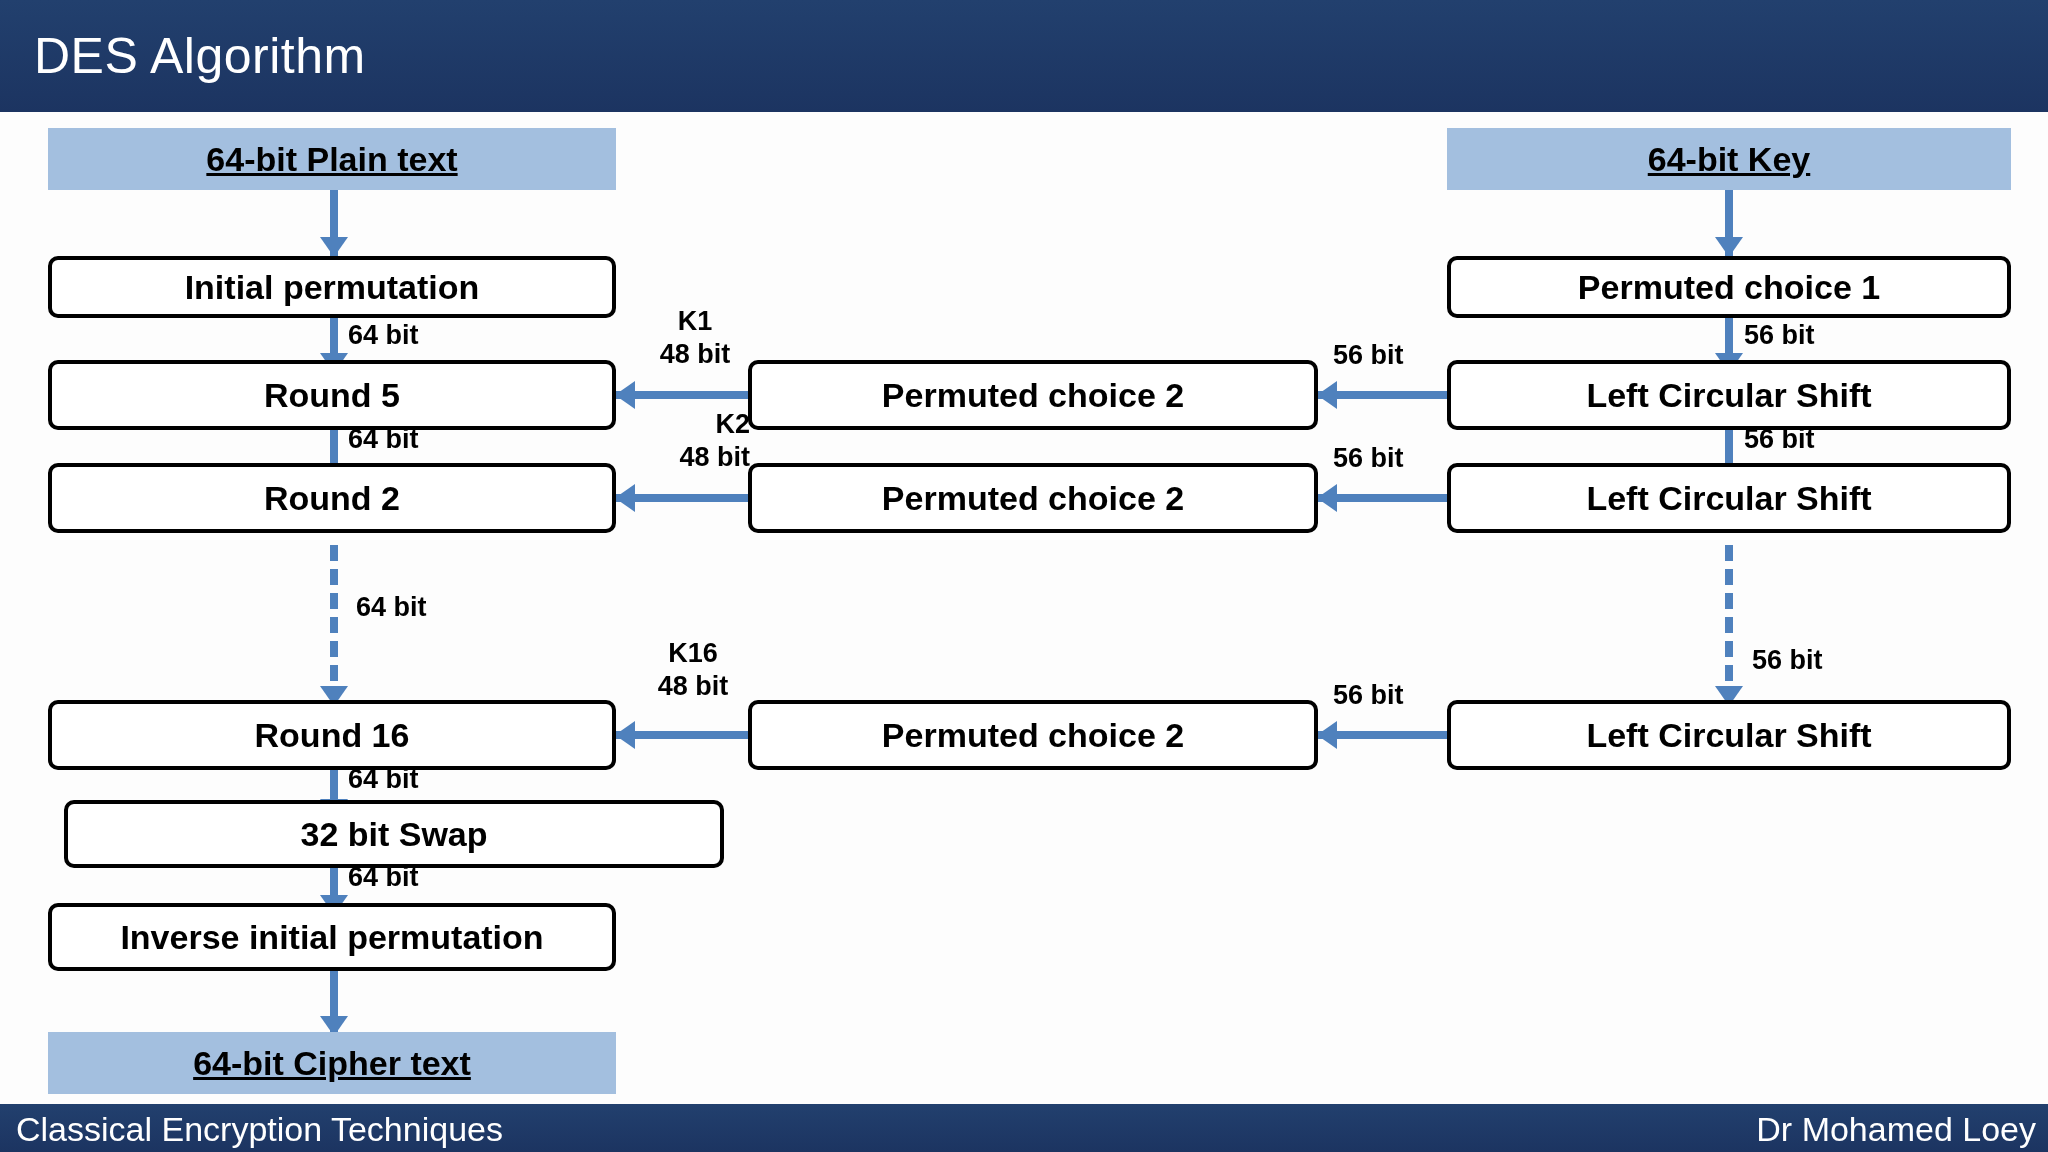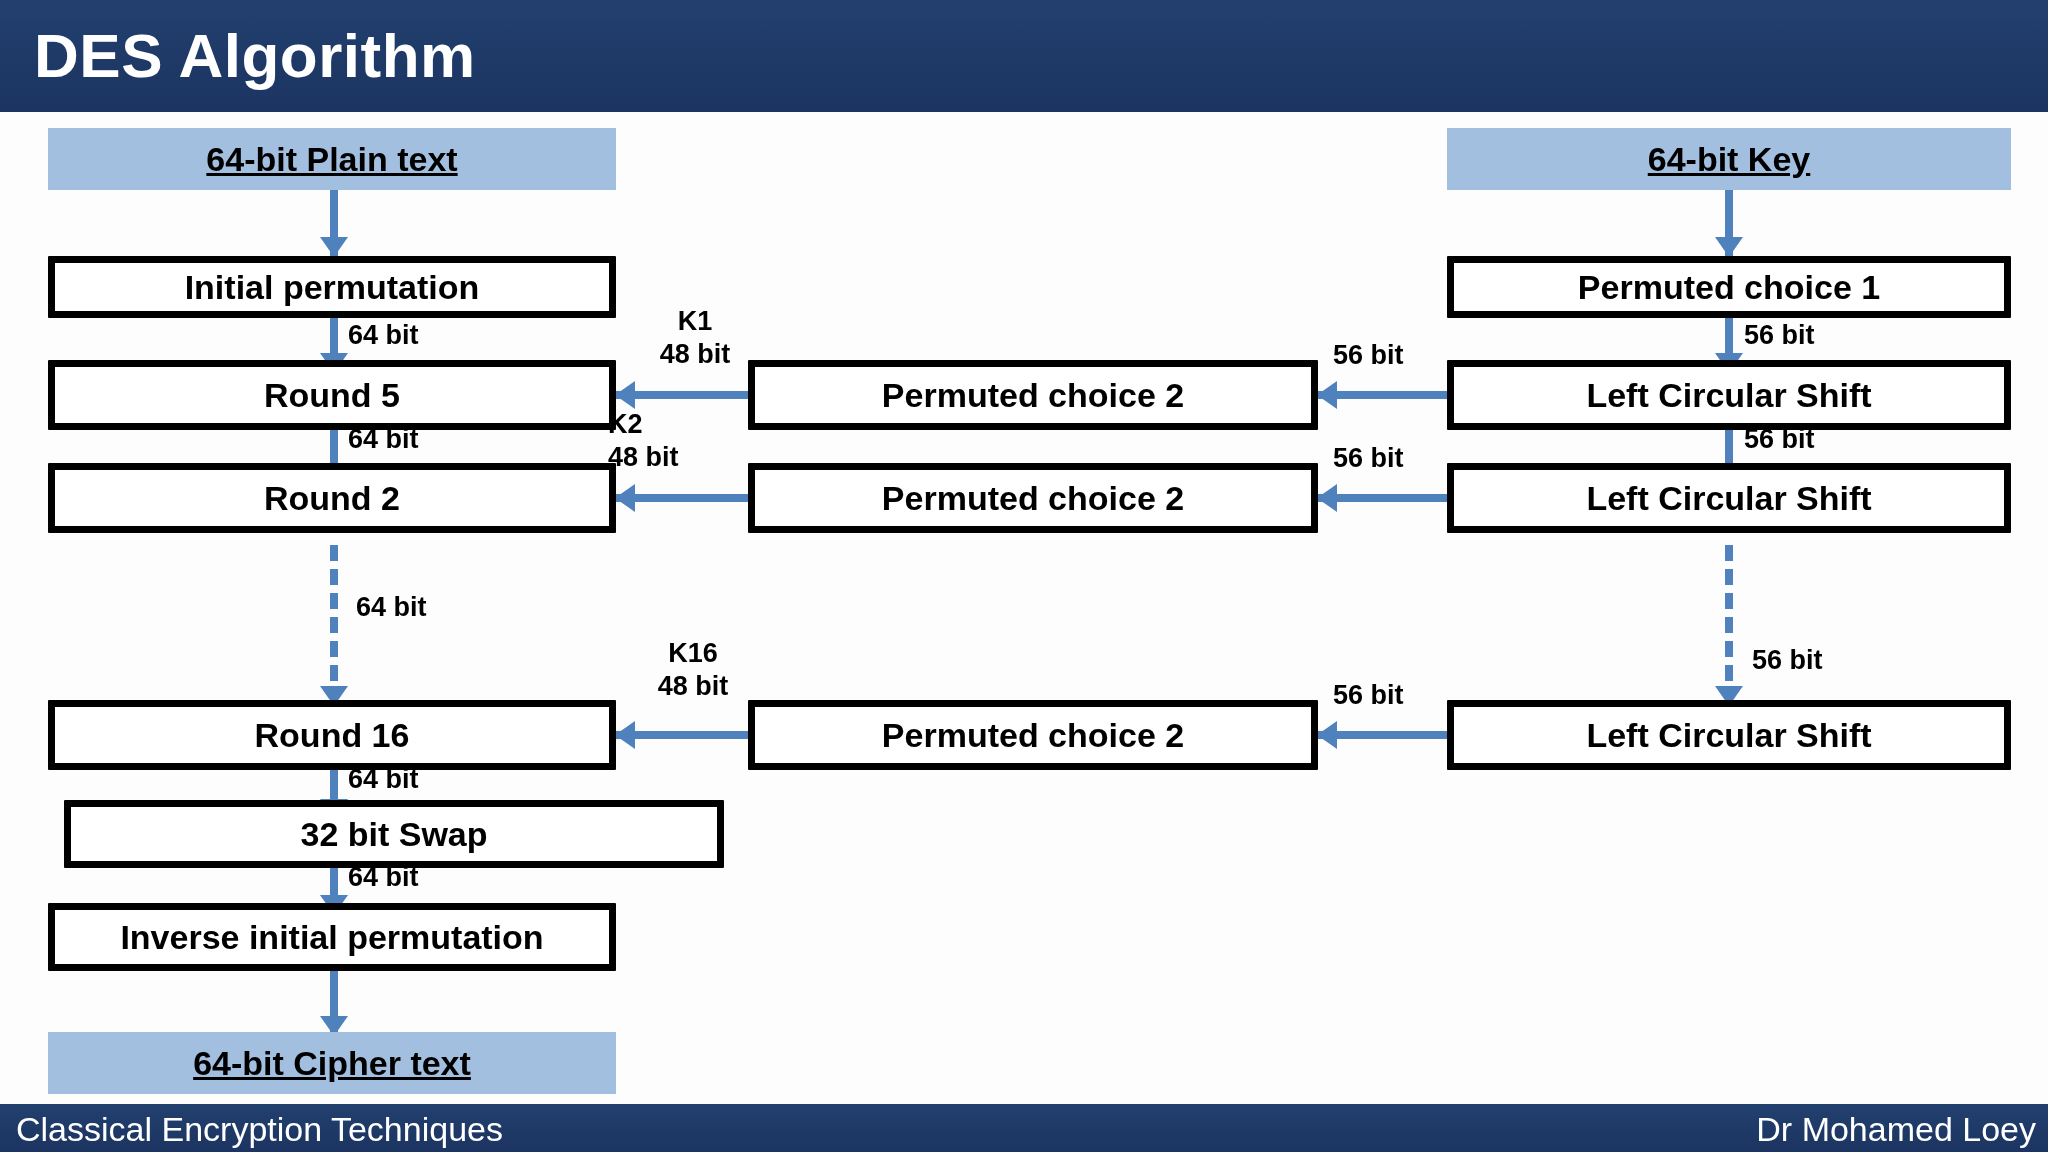--- a/index.html
+++ b/index.html
@@ -13,22 +13,22 @@
   .slide{position:absolute;inset:0;background:#fdfdfd;}
 
   
   .header{
     position:absolute;left:0;top:0;width:2048px;height:112px;
     background:#1f3864;
     background:linear-gradient(180deg,#22406e 0%,#1c3461 100%);
   }
   .header-title{
     position:absolute;left:34px;top:6px;
-    font-size:62px;line-height:100px;
-    color:#ffffff;font-weight:700;
+    font-size:50px;line-height:100px;
+    color:#ffffff;font-weight:400;
     letter-spacing:0.5px;
     white-space:nowrap;
   }
 
   
   .footer{
     position:absolute;left:0;bottom:0;width:2048px;height:48px;
     background:#1f3864;
     background:linear-gradient(180deg,#22406e 0%,#1c3461 100%);
     padding-left:8px;
@@ -53,22 +53,22 @@
     z-index:5;
   }
   .node.fill{
     background:#a3bfdf;
     border:none;
     font-size:34px;
     text-decoration:underline;
   }
   .node.outline{
     background:#ffffff;
-    border:7px solid #000000;
-    border-radius:1px;
+    border:4px solid #000000;
+    border-radius:10px;
     font-size:34px;
   }
 
   
   .arrow-v, .arrow-h{position:absolute;z-index:2;}
   .arrow-v .shaft{
     position:absolute;left:0;top:0;width:8px;height:100%;
     background:#4f81bd;
   }
   .arrow-v.dashed .shaft{
@@ -232,21 +232,21 @@
   </div>
   <div class="lbl two-line" style="left:640px;top:305px;width:110px;text-align:center;">
     <div>K1</div>
     <div>48 bit</div>
   </div>
 
   <div class="arrow-h" style="left:616px;top:494px;width:132px;height:8px;">
     <div class="shaft"></div>
     <div class="head"></div>
   </div>
-  <div class="lbl two-line" style="left:608px;top:408px;width:110px;text-align:left;">
+  <div class="lbl two-line" style="left:640px;top:408px;width:110px;text-align:right;">
     <div>K2</div>
     <div>48 bit</div>
   </div>
 
   <div class="arrow-h" style="left:616px;top:731px;width:132px;height:8px;">
     <div class="shaft"></div>
     <div class="head"></div>
   </div>
   <div class="lbl two-line" style="left:628px;top:637px;width:130px;text-align:center;">
     <div>K16</div>

